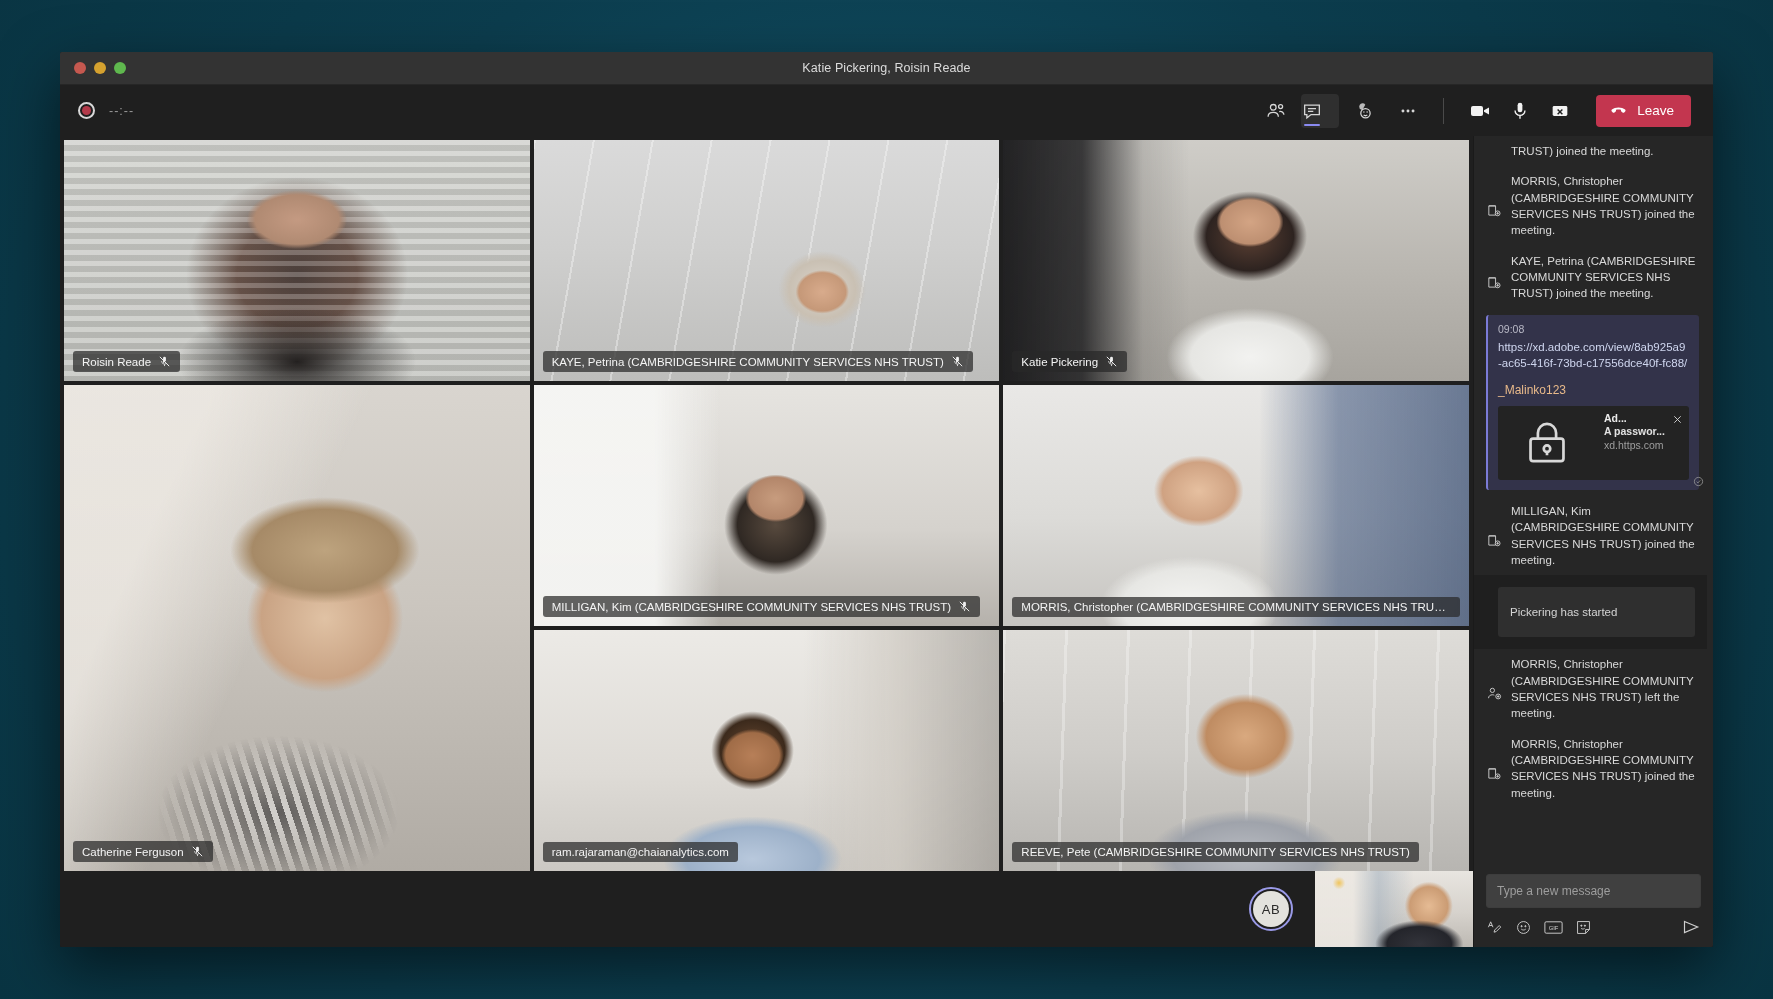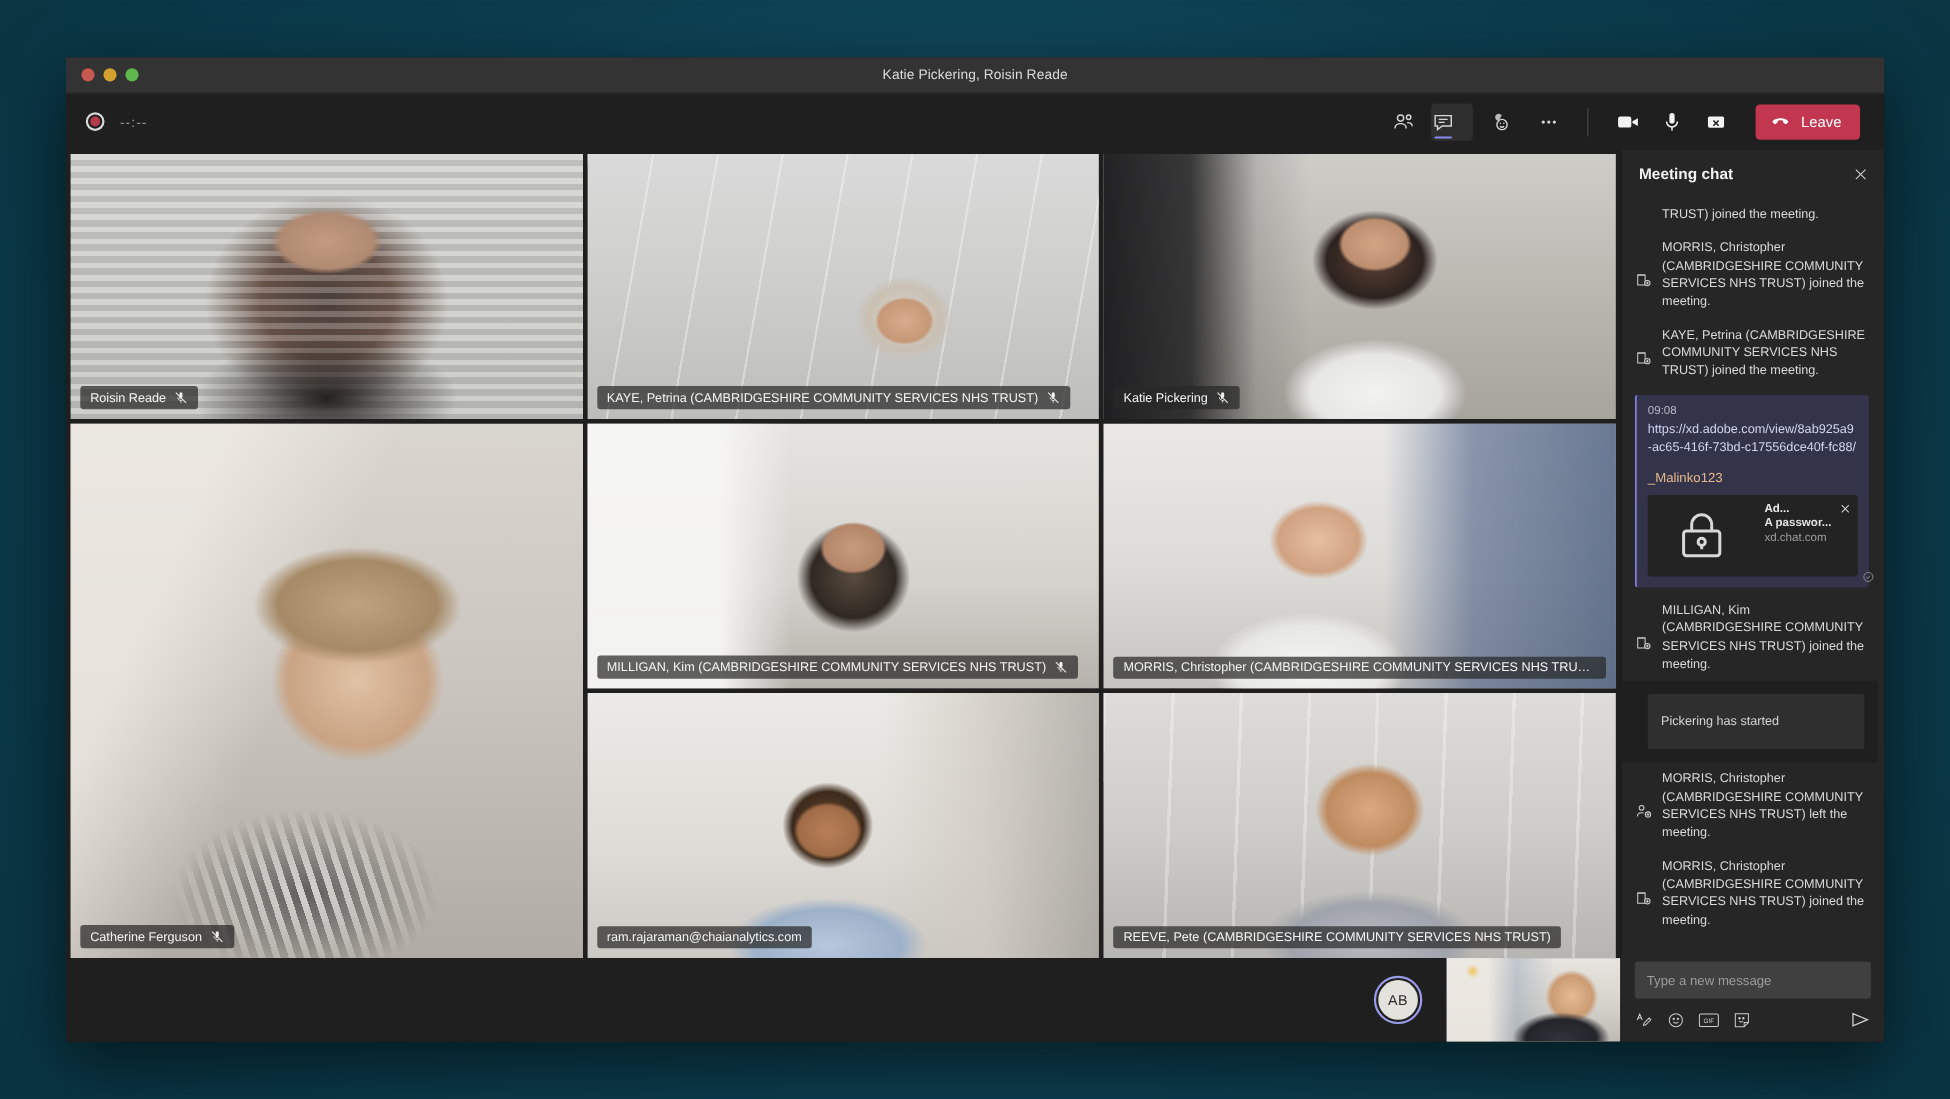--- a/index.html
+++ b/index.html
@@ -428,28 +428,20 @@
           <div class="sc" style="background: linear-gradient(180deg,#e8e5e0 0%, #d6d2cc 55%, #bdb9b3 100%);"></div>
           <div class="sc" style="background: linear-gradient(90deg, rgba(236,232,226,.9) 0 24%, rgba(160,175,190,.55) 40%, rgba(0,0,0,0) 62%);"></div>
           <div class="sc" style="background: radial-gradient(circle 9px at 24px 12px, #f0c45a 0%, rgba(240,196,90,0) 70%);"></div>
           <div class="sc" style="background: radial-gradient(ellipse 20% 42% at 72% 46%, #e5bb94 0%, #cb9c74 60%, rgba(0,0,0,0) 76%);"></div>
           <div class="sc" style="background: radial-gradient(ellipse 34% 38% at 66% 96%, #32333a 0%, #24252b 60%, rgba(0,0,0,0) 82%);"></div>
         </div>
       </div>
     </div>
 
     <div class="chat">
-      <div class="chat-head">
-        <div class="chat-title">Meeting chat</div>
-        <div class="chat-close">
-          <svg width="15" height="15" viewBox="0 0 24 24" stroke="currentColor" stroke-width="1.6" fill="none">
-            <path d="M5 5l14 14M19 5L5 19"></path>
-          </svg>
-        </div>
-      </div>
 
       <div class="chat-scroll">
 
         <div class="msg notop">
           <span class="sysicon"></span>
           <span class="txt">TRUST) joined the meeting.</span>
         </div>
 
         <div class="msg">
           <span class="sysicon">
@@ -486,21 +478,21 @@
                 <svg width="52" height="52" viewBox="0 0 24 24" fill="none" stroke="#d8d8d8" stroke-width="1.25">
                   <rect x="4.4" y="10" width="15.2" height="10.4" rx="1.2"></rect>
                   <path d="M7.8 10V7.4a4.2 4.2 0 0 1 8.4 0V10"></path>
                   <circle cx="12" cy="14.6" r="1.5"></circle>
                   <path d="M12 15.9v1.8"></path>
                 </svg>
               </div>
               <div class="preview-meta">
                 <div class="pv-title">Ad...</div>
                 <div class="pv-desc">A passwor...</div>
-                <div class="pv-domain">xd.chat.com</div>
+                <div class="pv-domain">xd.https.com</div>
                 <div class="pv-close">
                   <svg width="11" height="11" viewBox="0 0 24 24" stroke="currentColor" stroke-width="2" fill="none">
                     <path d="M5 5l14 14M19 5L5 19"></path>
                   </svg>
                 </div>
               </div>
             </div>
           </div>
           <span class="check-mark" style="bottom:-1px;">
             <svg width="11" height="11" viewBox="0 0 24 24" fill="none" stroke="currentColor" stroke-width="1.7">

